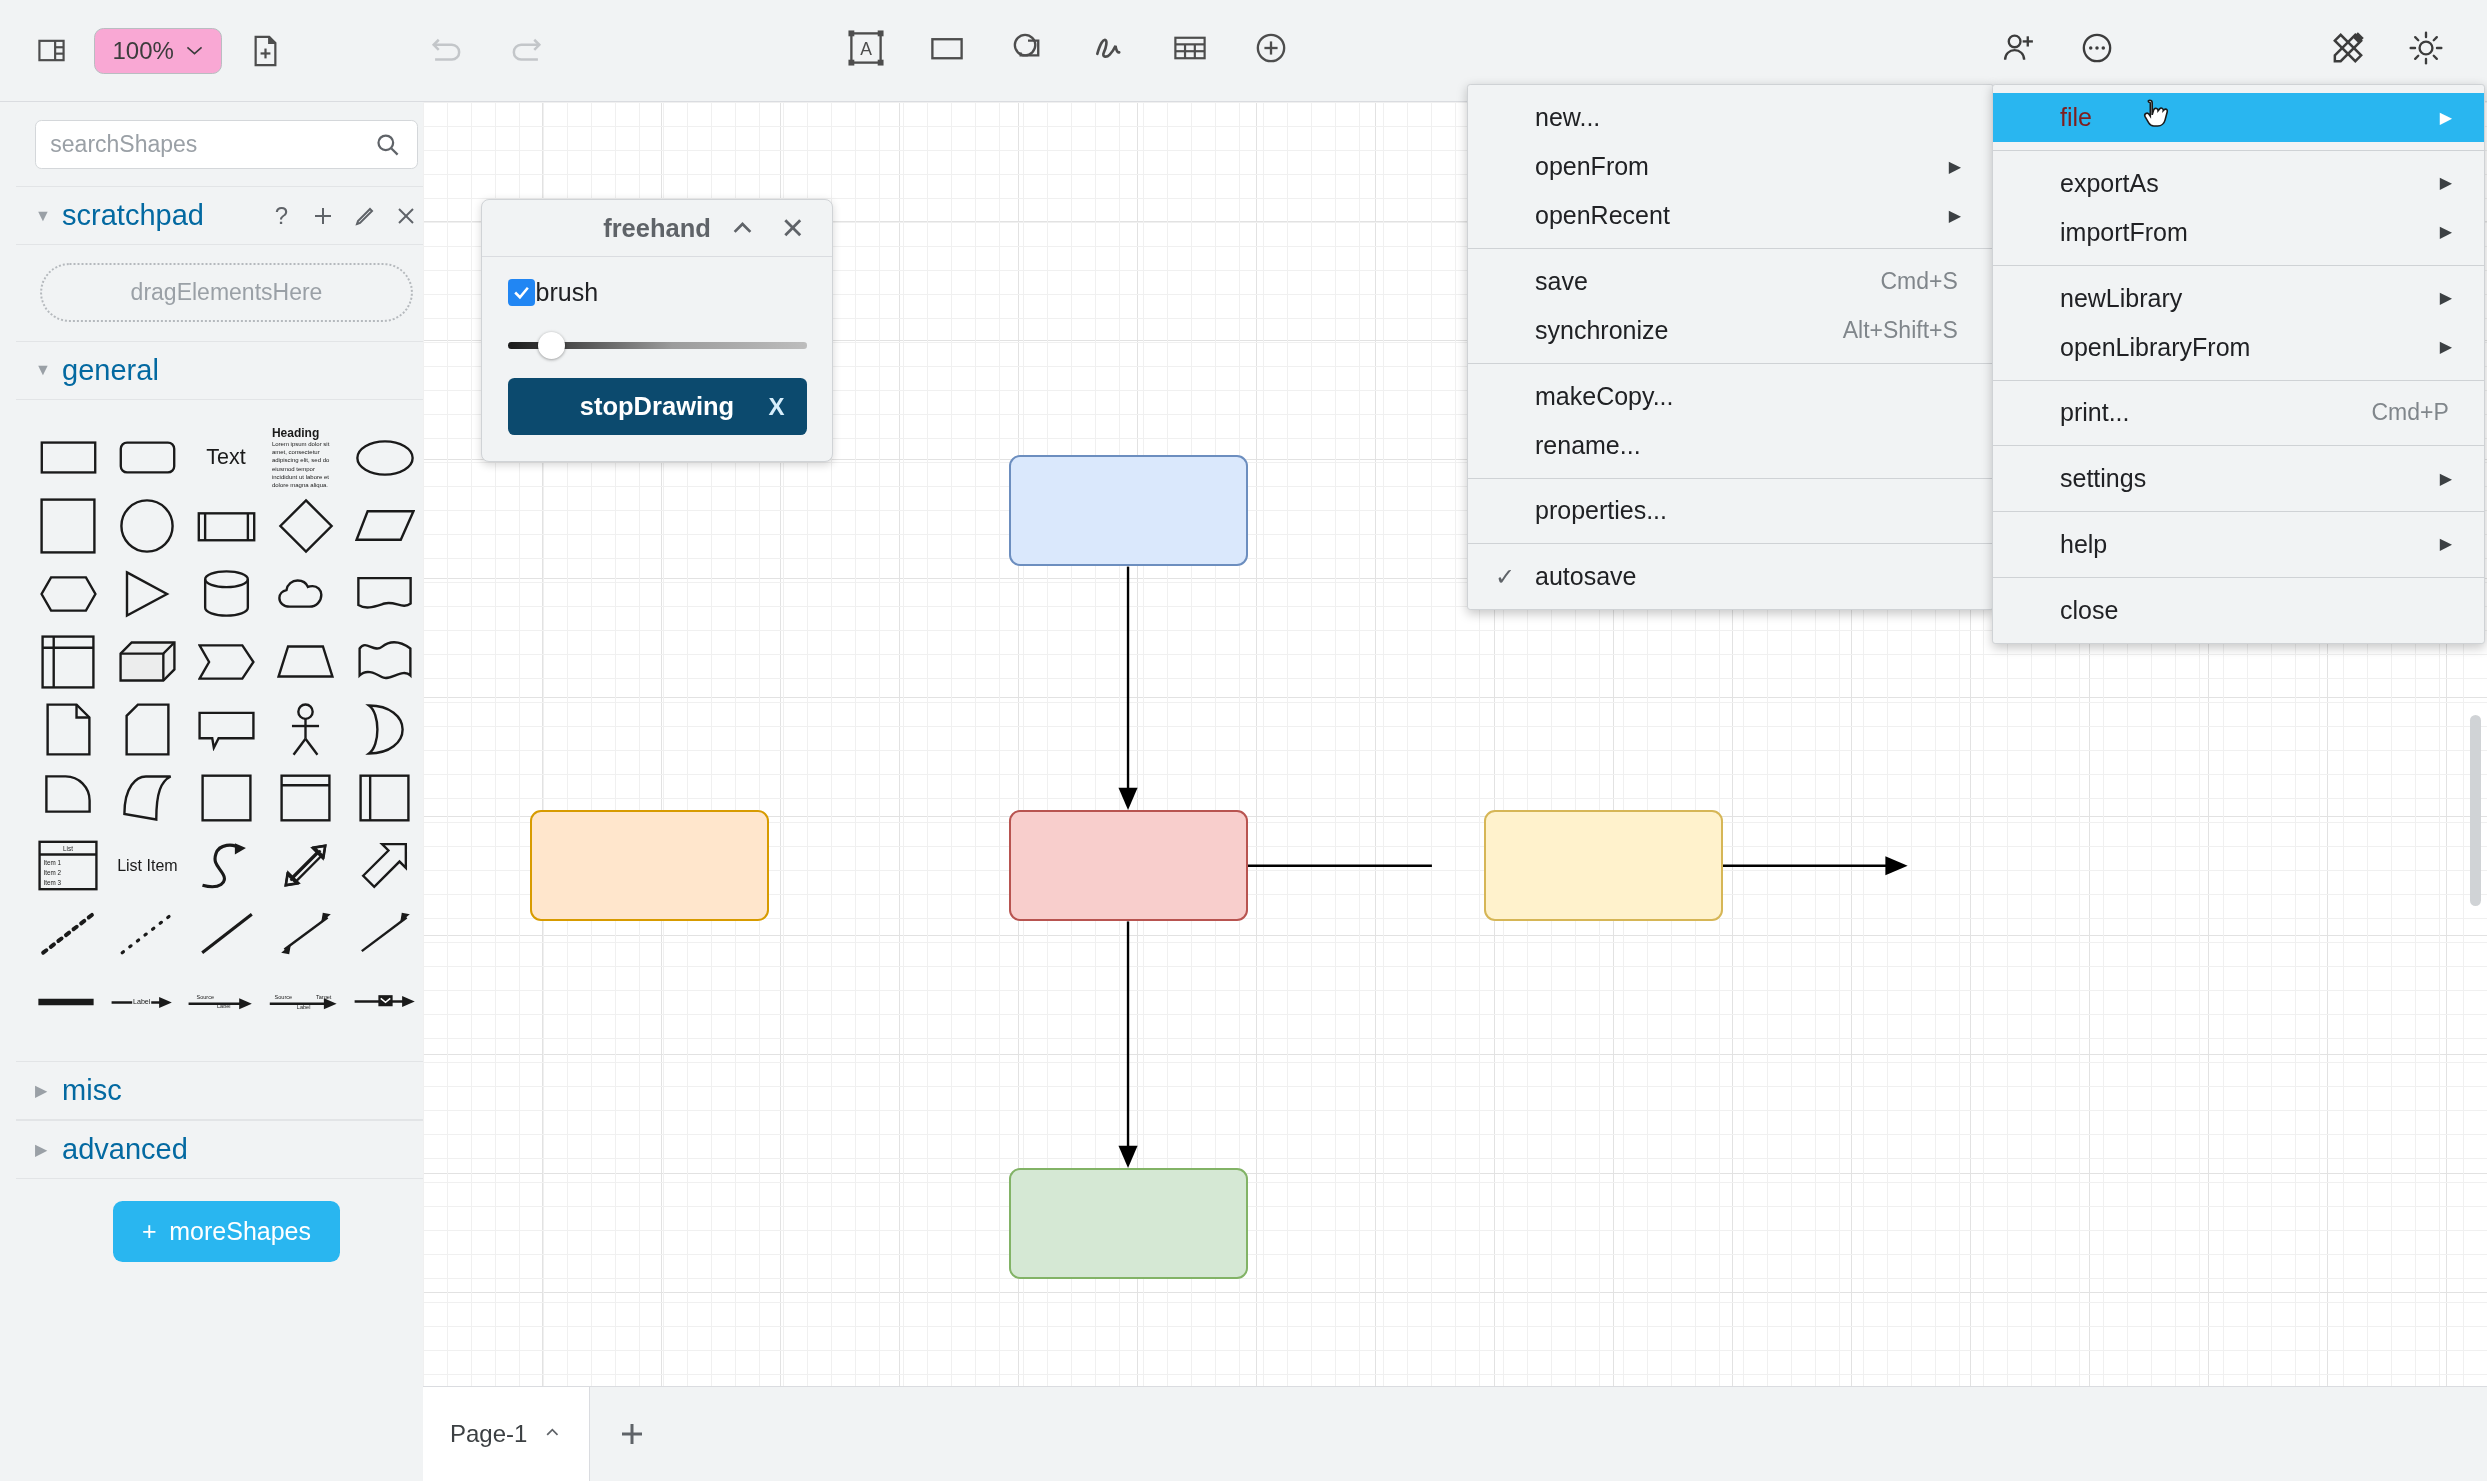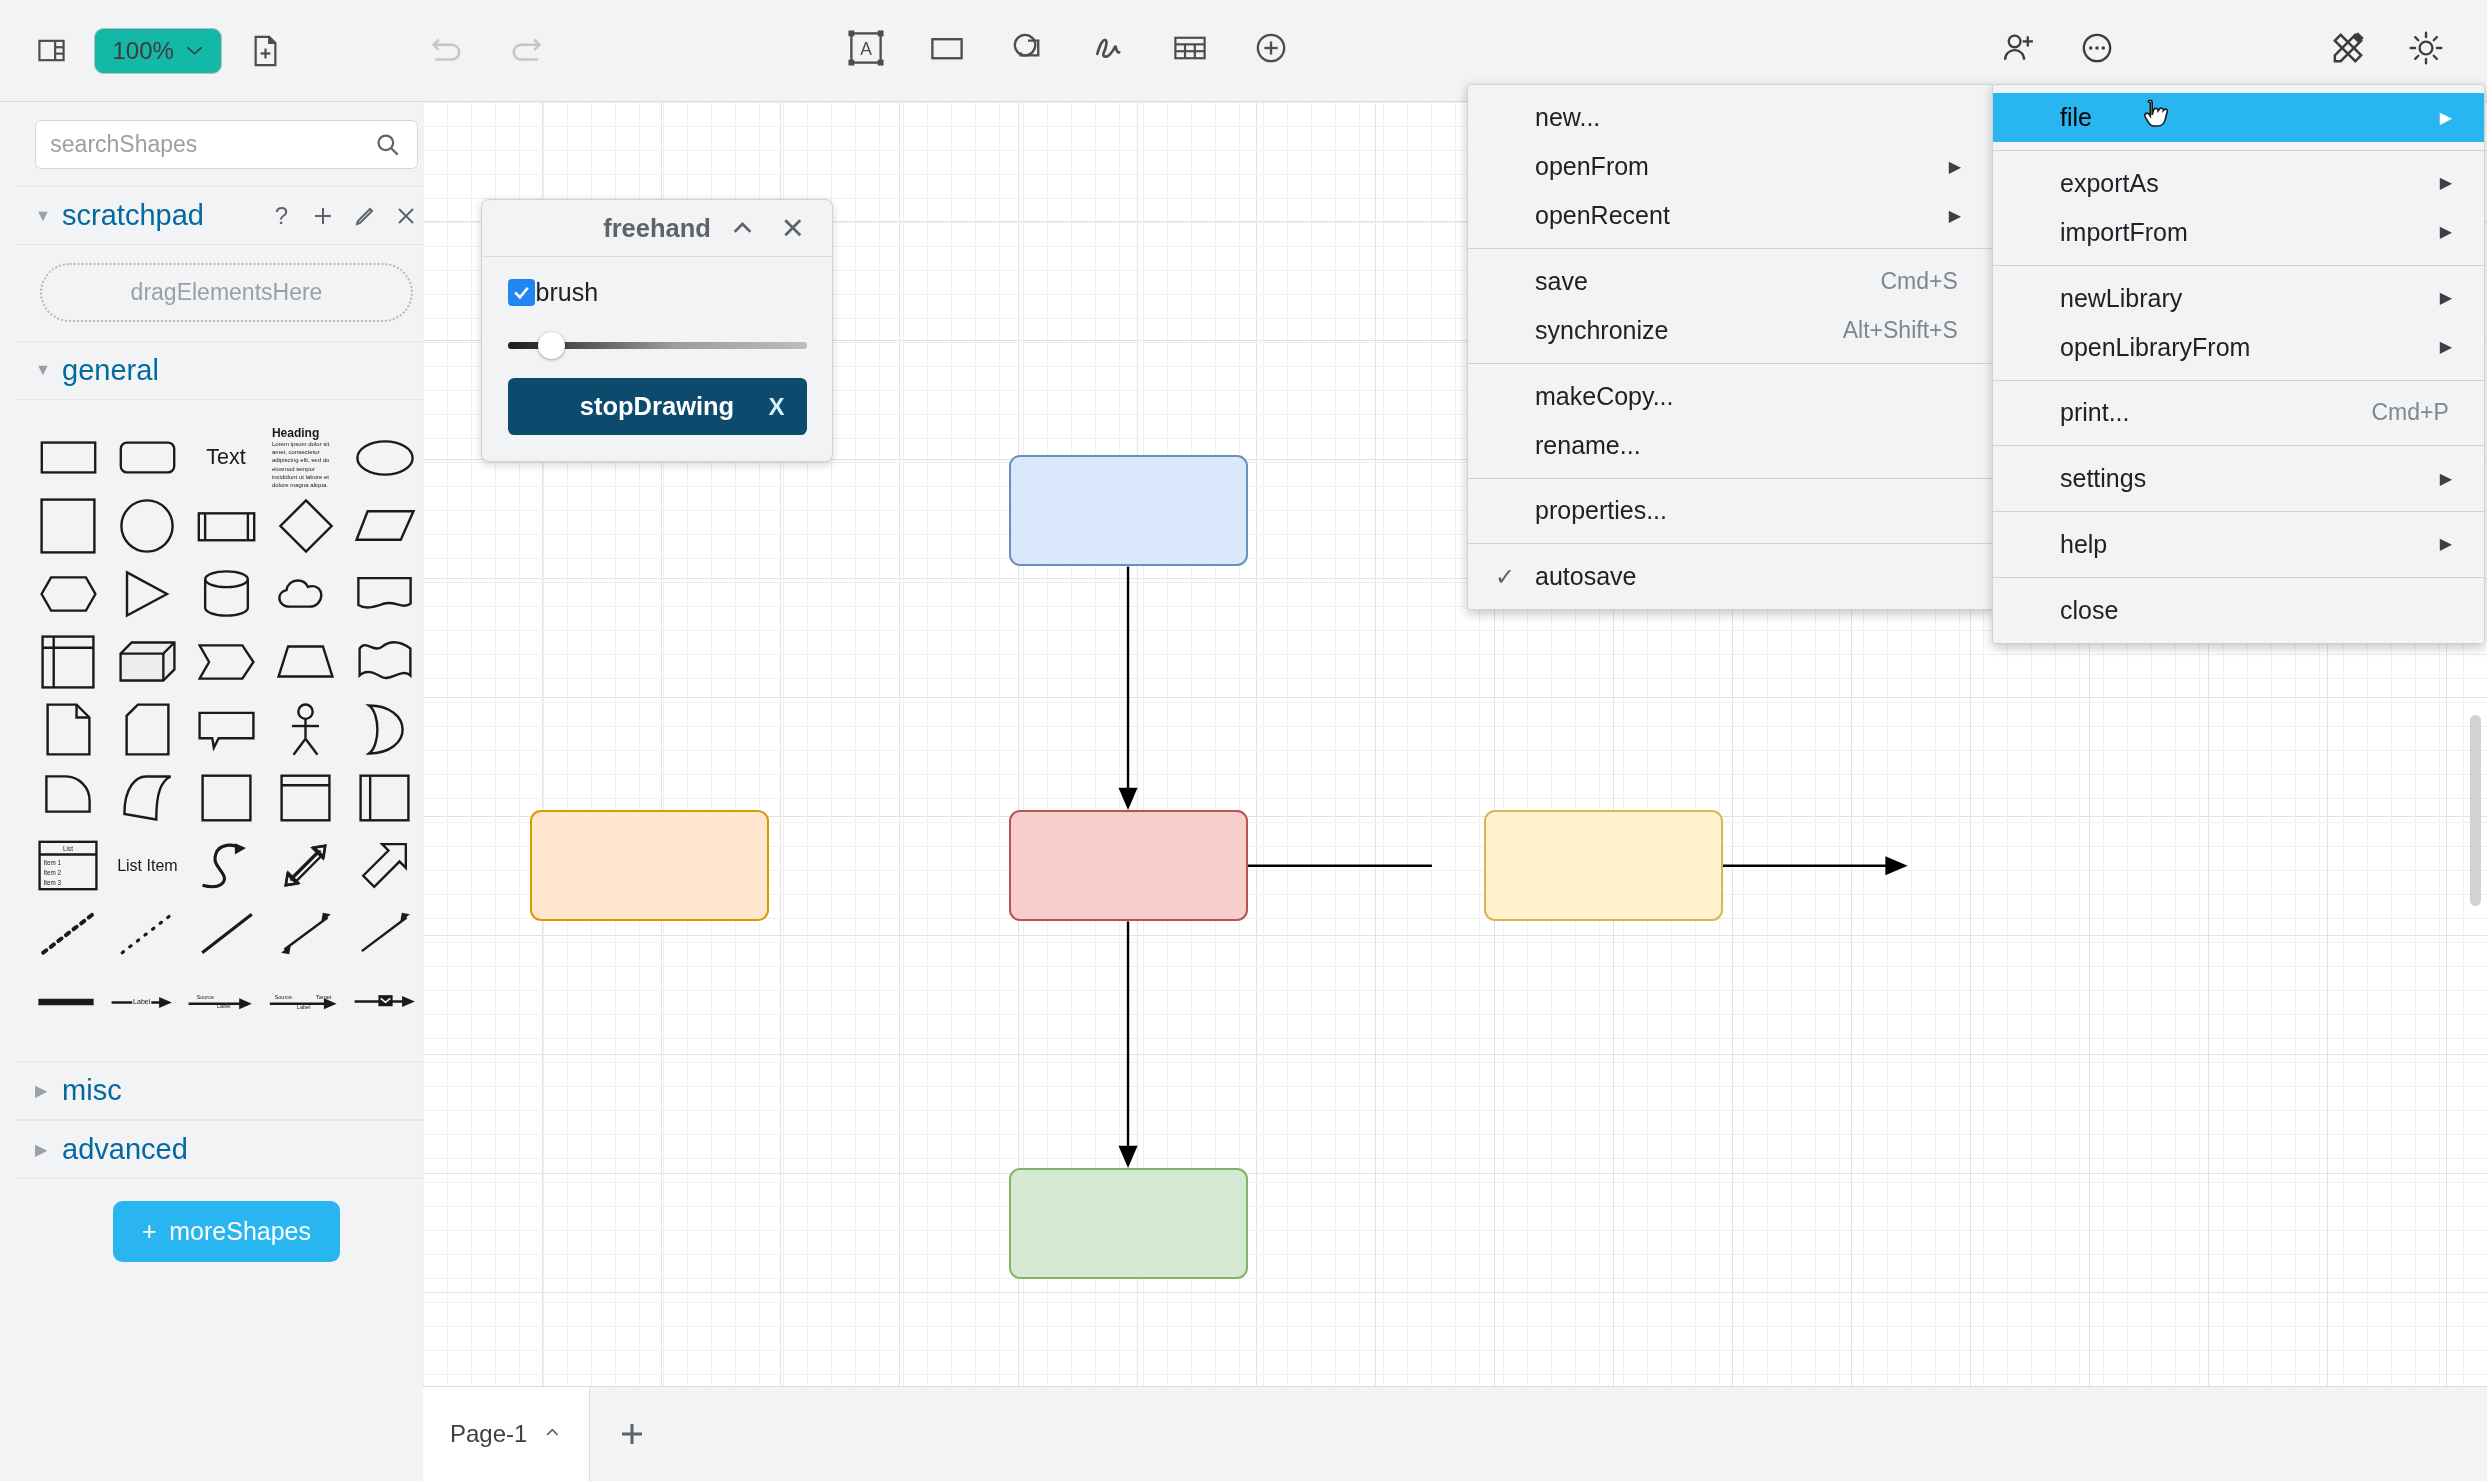--- a/index.html
+++ b/index.html
@@ -17,21 +17,21 @@
     display: flex; align-items: center;
   }
   .tb-left { display: flex; align-items: center; gap: 19px; padding-left: 27px; }
   .icon-btn {
     display: flex; align-items: center; justify-content: center;
     width: 48px; height: 48px; cursor: pointer; color: #4d4d4d;
   }
   .zoom-pill {
     display: flex; align-items: center; justify-content: center; gap: 11px;
     height: 46px; padding: 0 17.5px;
-    border: 0.8px solid #b9bdc1; border-radius: 9.5px; background: #14b8a6;
+    border: 0.8px solid #b9bdc1; border-radius: 9.5px; background: #f9a8d4;
     font-size: 24px; color: #3c3c3c; cursor: pointer;
   }
   .tb-center {
     position: absolute; left: 842px; top: 24px;
     display: flex; align-items: center; gap: 33px;
   }
   .tb-undo { position: absolute; left: 423px; top: 24px; display: flex; gap: 30px; }
   .tb-right { position: absolute; right: 37px; top: 24px; display: flex; align-items: center; gap: 30px; }
   .tb-right .gap { width: 143px; }
 
@@ -158,21 +158,21 @@
   #file-submenu { left: 1467px; top: 84px; width: 527px; }
   #main-menu { left: 1992px; top: 84px; width: 493px; }
   .mi {
     display: flex; align-items: center; height: 49px;
     padding: 0 32px 0 67px; cursor: pointer; position: relative;
   }
   .mi .t { font-size: 25px; color: #202124; }
   .mi .sc { margin-left: auto; font-size: 23px; color: #80868b; padding-right: 3.2px; }
   .mi .arw { margin-left: auto; color: #3c4043; font-size: 16px; line-height: 1; }
   .mi.sel { background: #29b6f0; }
-  .mi.sel .t { color: #000000; }
+  .mi.sel .t { color: #7f1d1d; }
   .mi.sel .arw { color: #ffffff; }
   .mi .chk { position: absolute; left: 27px; color: #5f6368; font-size: 24px; }
   .msep { height: 0.8px; background: #cfd2d5; margin: 8px 0; }
 
   .cursor { position: absolute; left: 2140px; top: 97px; width: 32px; height: 37px; }
 
   
   .pagebar {
     position: absolute; left: 423px; top: 1386px; width: 2064px; height: 95px;
     background: #f1f3f4; border-top: 0.8px solid #dadce0; display: flex; align-items: stretch;

